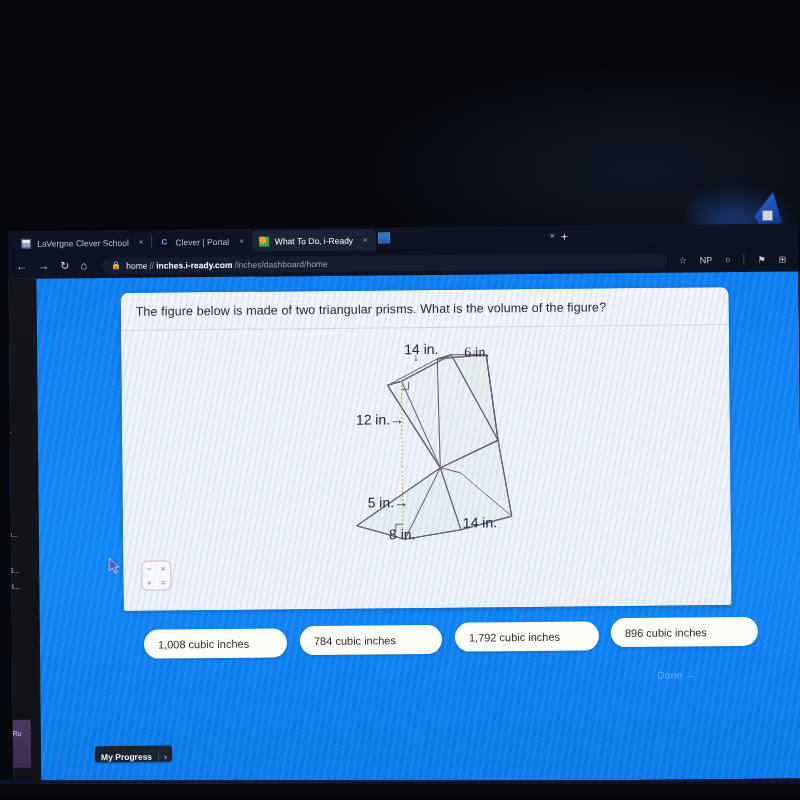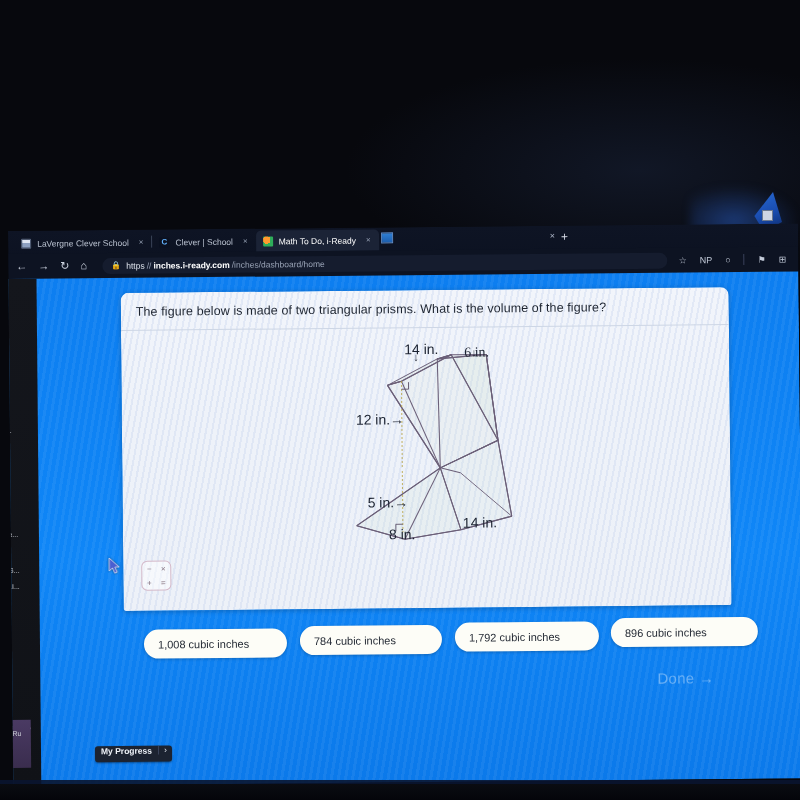--- a/index.html
+++ b/index.html
@@ -257,31 +257,31 @@
     white-space: nowrap;
   }
   .ans1 { left: 116px;  top: 8px;  width: 143px; }
   .ans2 { left: 272px;  top: 6px;  width: 142px; }
   .ans3 { left: 427px;  top: 4px;  width: 144px; }
   .ans4 { left: 583px;  top: 1px;  width: 147px; }
 
   
   .done {
     position: absolute; left: 645px; top: 445px;
-    font-size: 15px;
+    font-size: 10px;
     color: rgba(255,255,255,.36);
     letter-spacing: .3px;
     white-space: nowrap;
   }
 
   
   .progress {
     position: absolute; left: 82px; top: 516px;
     height: 16px;
-    display: flex; align-items: flex-start;
+    display: flex; align-items: flex-end;
     background: #1c2331;
     border-radius: 3px;
     overflow: hidden;
     box-shadow: 0 1px 2px rgba(0,0,0,.4);
   }
   .progress-label {
     display: flex; align-items: center;
     padding: 0 6px;
     font-size: 8.5px; font-weight: bold; color: #eef2f8;
     white-space: nowrap;
@@ -331,48 +331,48 @@
         <div class="tab inactive">
           <span class="favicon fav-school"></span>
           <span>LaVergne Clever School</span>
           <span class="xbtn">×</span>
         </div>
 
         <div class="tab-sep"></div>
 
         <div class="tab inactive">
           <span class="favicon fav-clever">C</span>
-          <span>Clever | School</span>
+          <span>Clever | Portal</span>
           <span class="xbtn">×</span>
         </div>
 
         <div class="tab active">
           <span class="favicon fav-iready"></span>
-          <span>Math To Do, i-Ready</span>
+          <span>What To Do, i-Ready</span>
           <span class="xbtn">×</span>
         </div>
 
         <div class="pinned-ico"></div>
 
         <div style="flex:1"></div>
 
         <span class="far-x">×</span>
         <span class="newtab">+</span>
         <div style="width:230px"></div>
       </div>
 
       <div class="navbar">
         <span class="nav-ico">←</span>
         <span class="nav-ico">→</span>
         <span class="nav-ico">↻</span>
         <span class="nav-ico">⌂</span>
 
         <div class="omnibox">
           <span class="lock">🔒</span>
-          <span class="url-scheme">https</span>
+          <span class="url-scheme">home</span>
           <span class="url-path" style="margin-left:-3px">//</span>
           <span class="url-host" style="margin-left:-3px">inches.i-ready.com</span>
           <span class="url-path" style="margin-left:-3px">/inches/dashboard/home</span>
         </div>
 
         <div class="omni-right">
           <span>☆</span>
           <span>NP</span>
           <span>○</span>
           <span class="omni-div"></span>

